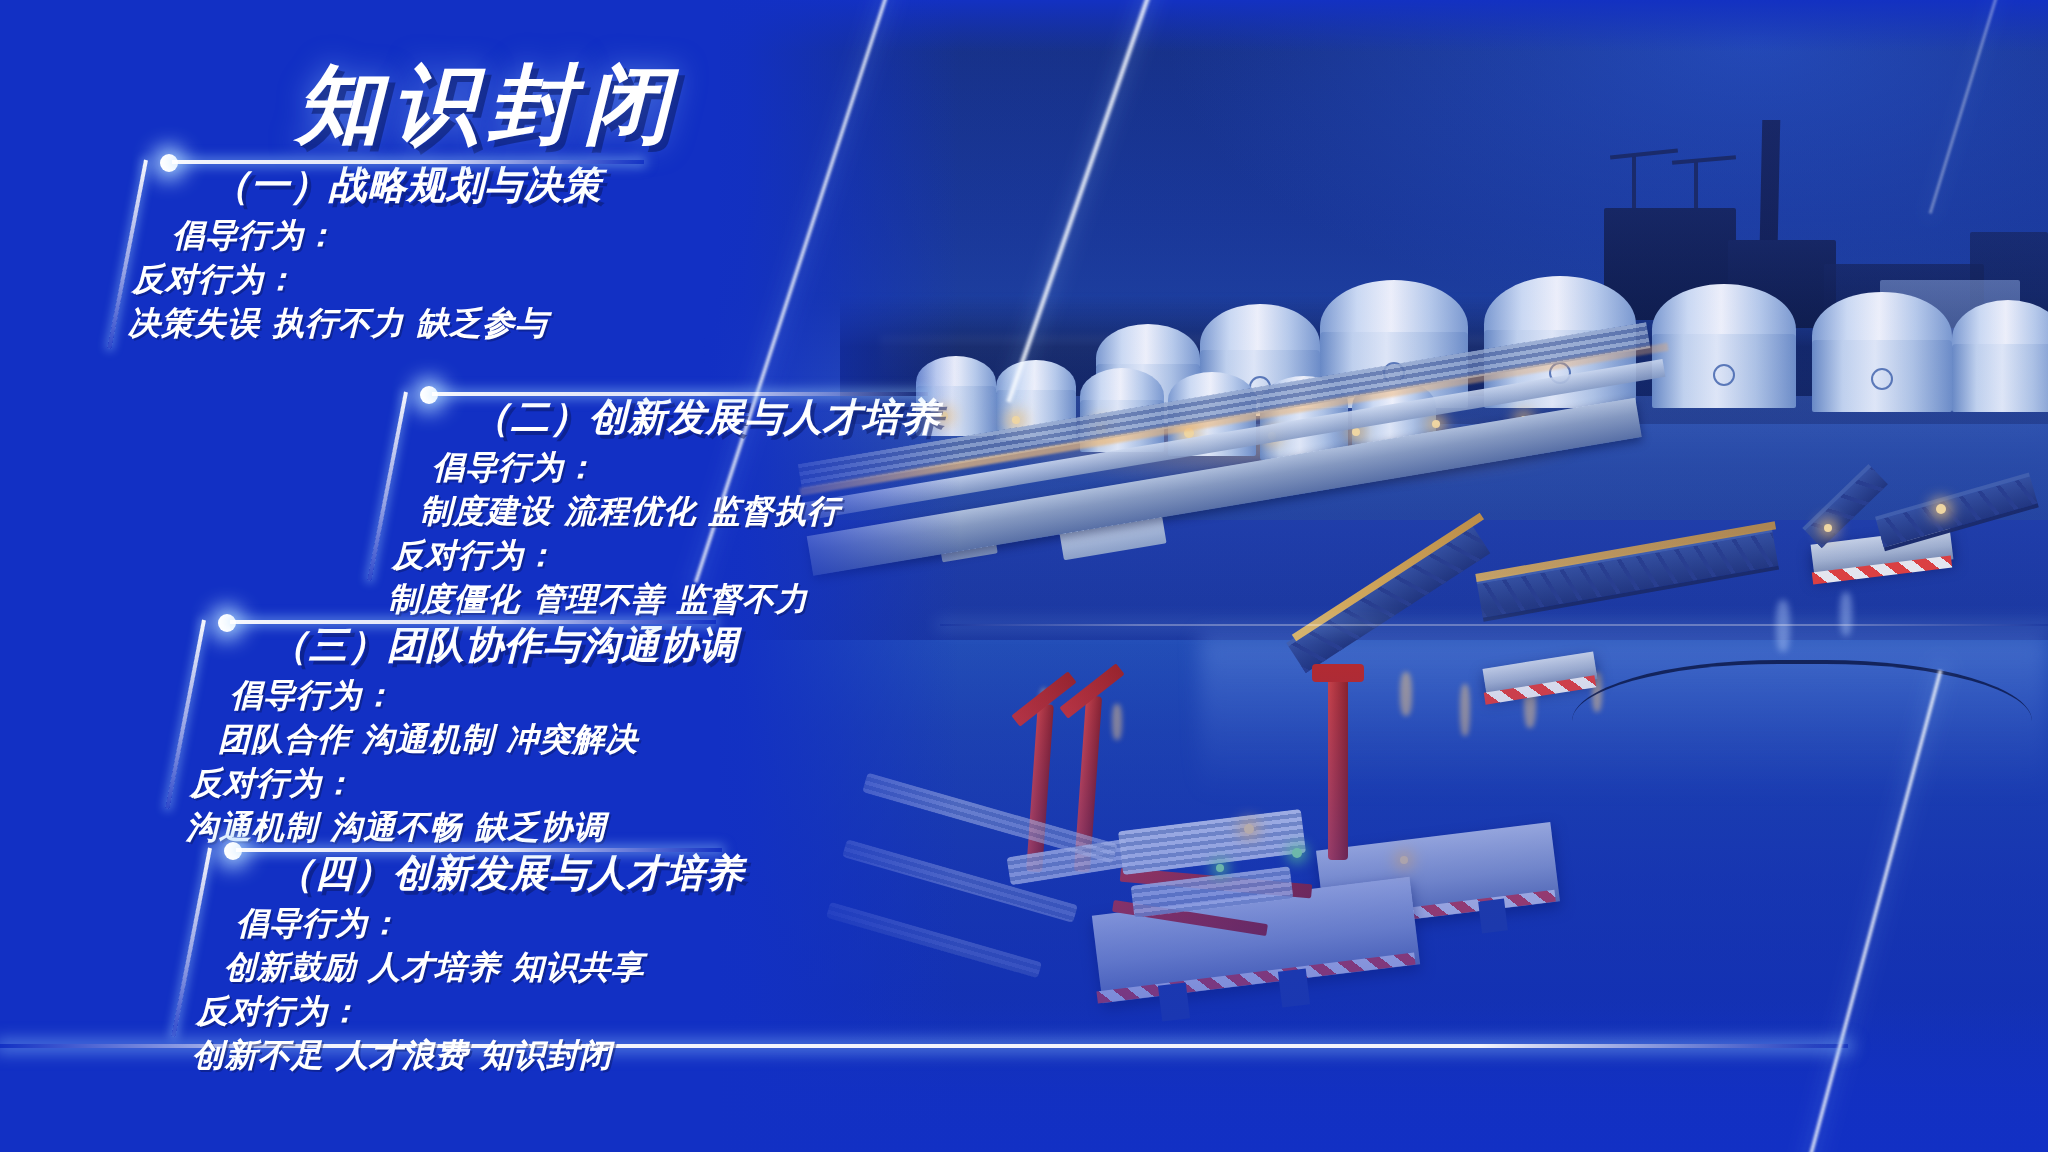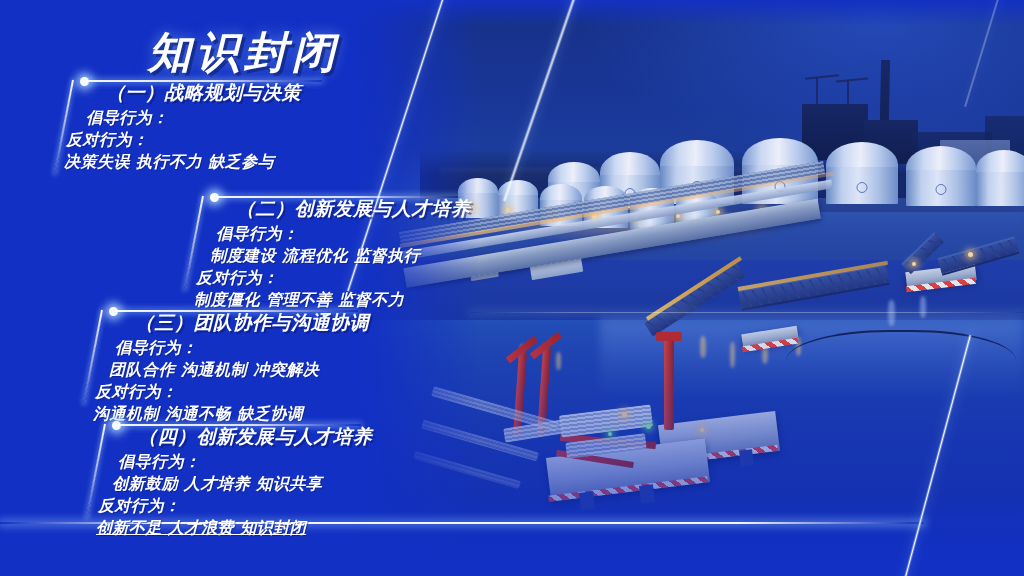--- a/index.html
+++ b/index.html
@@ -506,16 +506,16 @@
   <div class="block" style="left:104px;top:424px;">
     <div class="bracket" style="left:0;top:0;width:255px;height:96px;">
       <div class="dot"></div>
       <div class="top" style="width:243px;"></div>
       <div class="slant" style="height:96px;"></div>
     </div>
     <div class="hd i1" style="margin-left:20px;">（四）创新发展与人才培养</div>
     <div class="lbl i1">倡导行为：</div>
     <div class="itm i2">创新鼓励  人才培养  知识共享</div>
     <div class="lbl i0" style="margin-left:-6px;">反对行为：</div>
-    <div class="itm i0" style="margin-left:-8px;text-decoration:underline;">创新不足  人才浪费  知识封闭</div>
+    <div class="itm i0" style="margin-left:-8px;">创新不足  人才浪费  知识封闭</div>
   </div>
 
 </div>
 
 </body></html>

